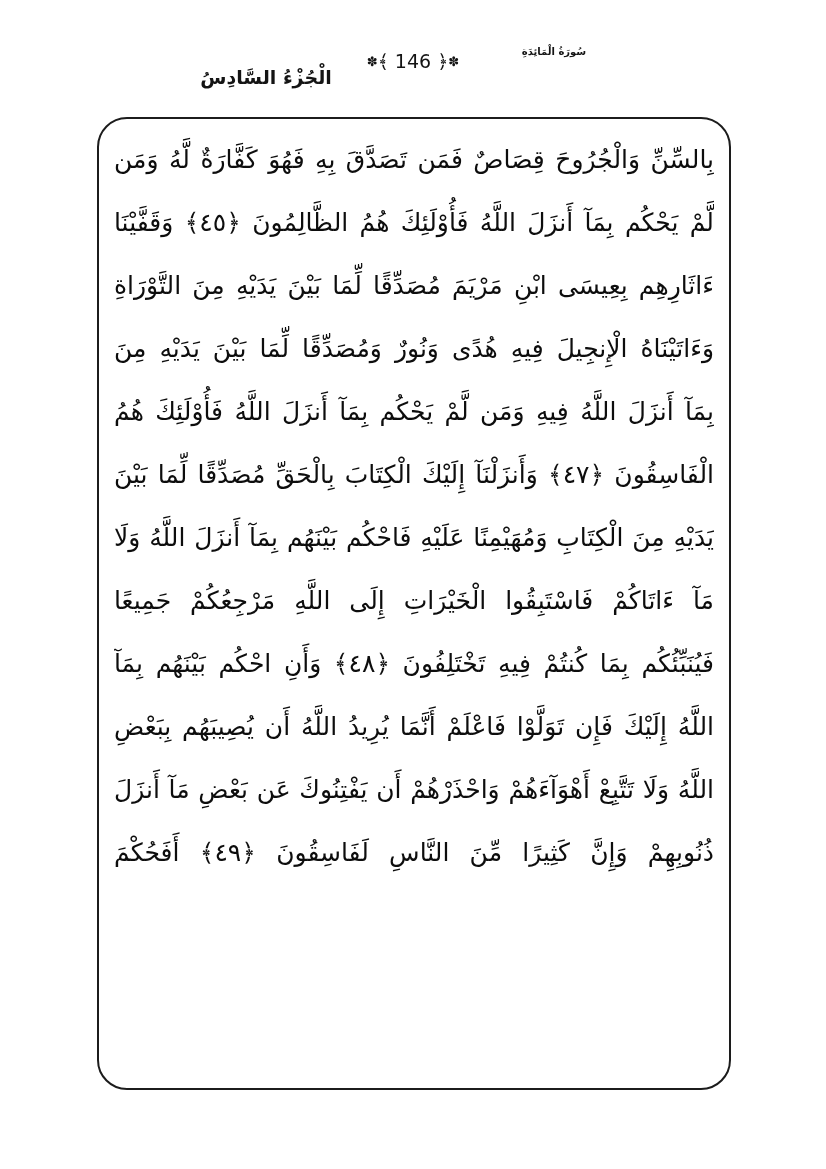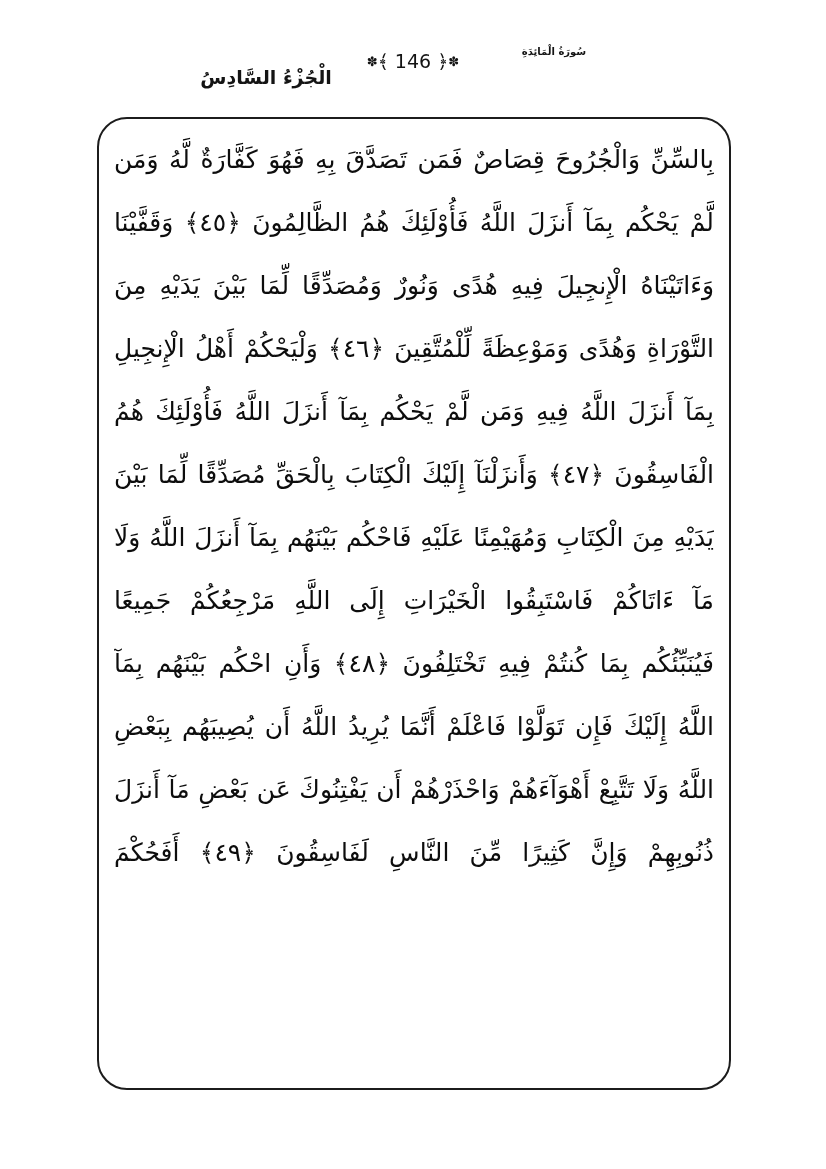--- a/index.html
+++ b/index.html
@@ -85,22 +85,22 @@
   <span class="hdr-item juz-label">الْجُزْءُ السَّادِسُ</span>
 
   <span class="hdr-item page-number-ornament"><span class="rosette">✽</span><span>﴿ 146 ﴾</span><span class="rosette">✽</span></span>
 
   <span class="hdr-item surah-label">سُورَةُ الْمَائِدَةِ</span>
 </div>
 
 <div class="mushaf-frame">
   <div class="ayah-line">بِالسِّنِّ وَالْجُرُوحَ قِصَاصٌ فَمَن تَصَدَّقَ بِهِ فَهُوَ كَفَّارَةٌ لَّهُ وَمَن</div>
   <div class="ayah-line">لَّمْ يَحْكُم بِمَآ أَنزَلَ اللَّهُ فَأُوْلَئِكَ هُمُ الظَّالِمُونَ ﴿٤٥﴾ وَقَفَّيْنَا عَلَى</div>
+  <div class="ayah-line">ءَاثَارِهِم بِعِيسَى ابْنِ مَرْيَمَ مُصَدِّقًا لِّمَا بَيْنَ يَدَيْهِ مِنَ التَّوْرَاةِ</div>
   <div class="ayah-line">وَءَاتَيْنَاهُ الْإِنجِيلَ فِيهِ هُدًى وَنُورٌ وَمُصَدِّقًا لِّمَا بَيْنَ يَدَيْهِ مِنَ</div>
-  <div class="ayah-line">التَّوْرَاةِ وَهُدًى وَمَوْعِظَةً لِّلْمُتَّقِينَ ﴿٤٦﴾ وَلْيَحْكُمْ أَهْلُ الْإِنجِيلِ</div>
   <div class="ayah-line">بِمَآ أَنزَلَ اللَّهُ فِيهِ وَمَن لَّمْ يَحْكُم بِمَآ أَنزَلَ اللَّهُ فَأُوْلَئِكَ هُمُ</div>
   <div class="ayah-line">الْفَاسِقُونَ ﴿٤٧﴾ وَأَنزَلْنَآ إِلَيْكَ الْكِتَابَ بِالْحَقِّ مُصَدِّقًا لِّمَا بَيْنَ</div>
   <div class="ayah-line">يَدَيْهِ مِنَ الْكِتَابِ وَمُهَيْمِنًا عَلَيْهِ فَاحْكُم بَيْنَهُم بِمَآ أَنزَلَ اللَّهُ وَلَا</div>
   <div class="ayah-line">مَآ ءَاتَاكُمْ فَاسْتَبِقُوا الْخَيْرَاتِ إِلَى اللَّهِ مَرْجِعُكُمْ جَمِيعًا</div>
   <div class="ayah-line">فَيُنَبِّئُكُم بِمَا كُنتُمْ فِيهِ تَخْتَلِفُونَ ﴿٤٨﴾ وَأَنِ احْكُم بَيْنَهُم بِمَآ أَنزَلَ</div>
   <div class="ayah-line">اللَّهُ إِلَيْكَ فَإِن تَوَلَّوْا فَاعْلَمْ أَنَّمَا يُرِيدُ اللَّهُ أَن يُصِيبَهُم بِبَعْضِ</div>
   <div class="ayah-line">اللَّهُ وَلَا تَتَّبِعْ أَهْوَآءَهُمْ وَاحْذَرْهُمْ أَن يَفْتِنُوكَ عَن بَعْضِ مَآ أَنزَلَ</div>
   <div class="ayah-line">ذُنُوبِهِمْ وَإِنَّ كَثِيرًا مِّنَ النَّاسِ لَفَاسِقُونَ ﴿٤٩﴾ أَفَحُكْمَ الْجَاهِلِيَّةِ</div>
 </div>
 

